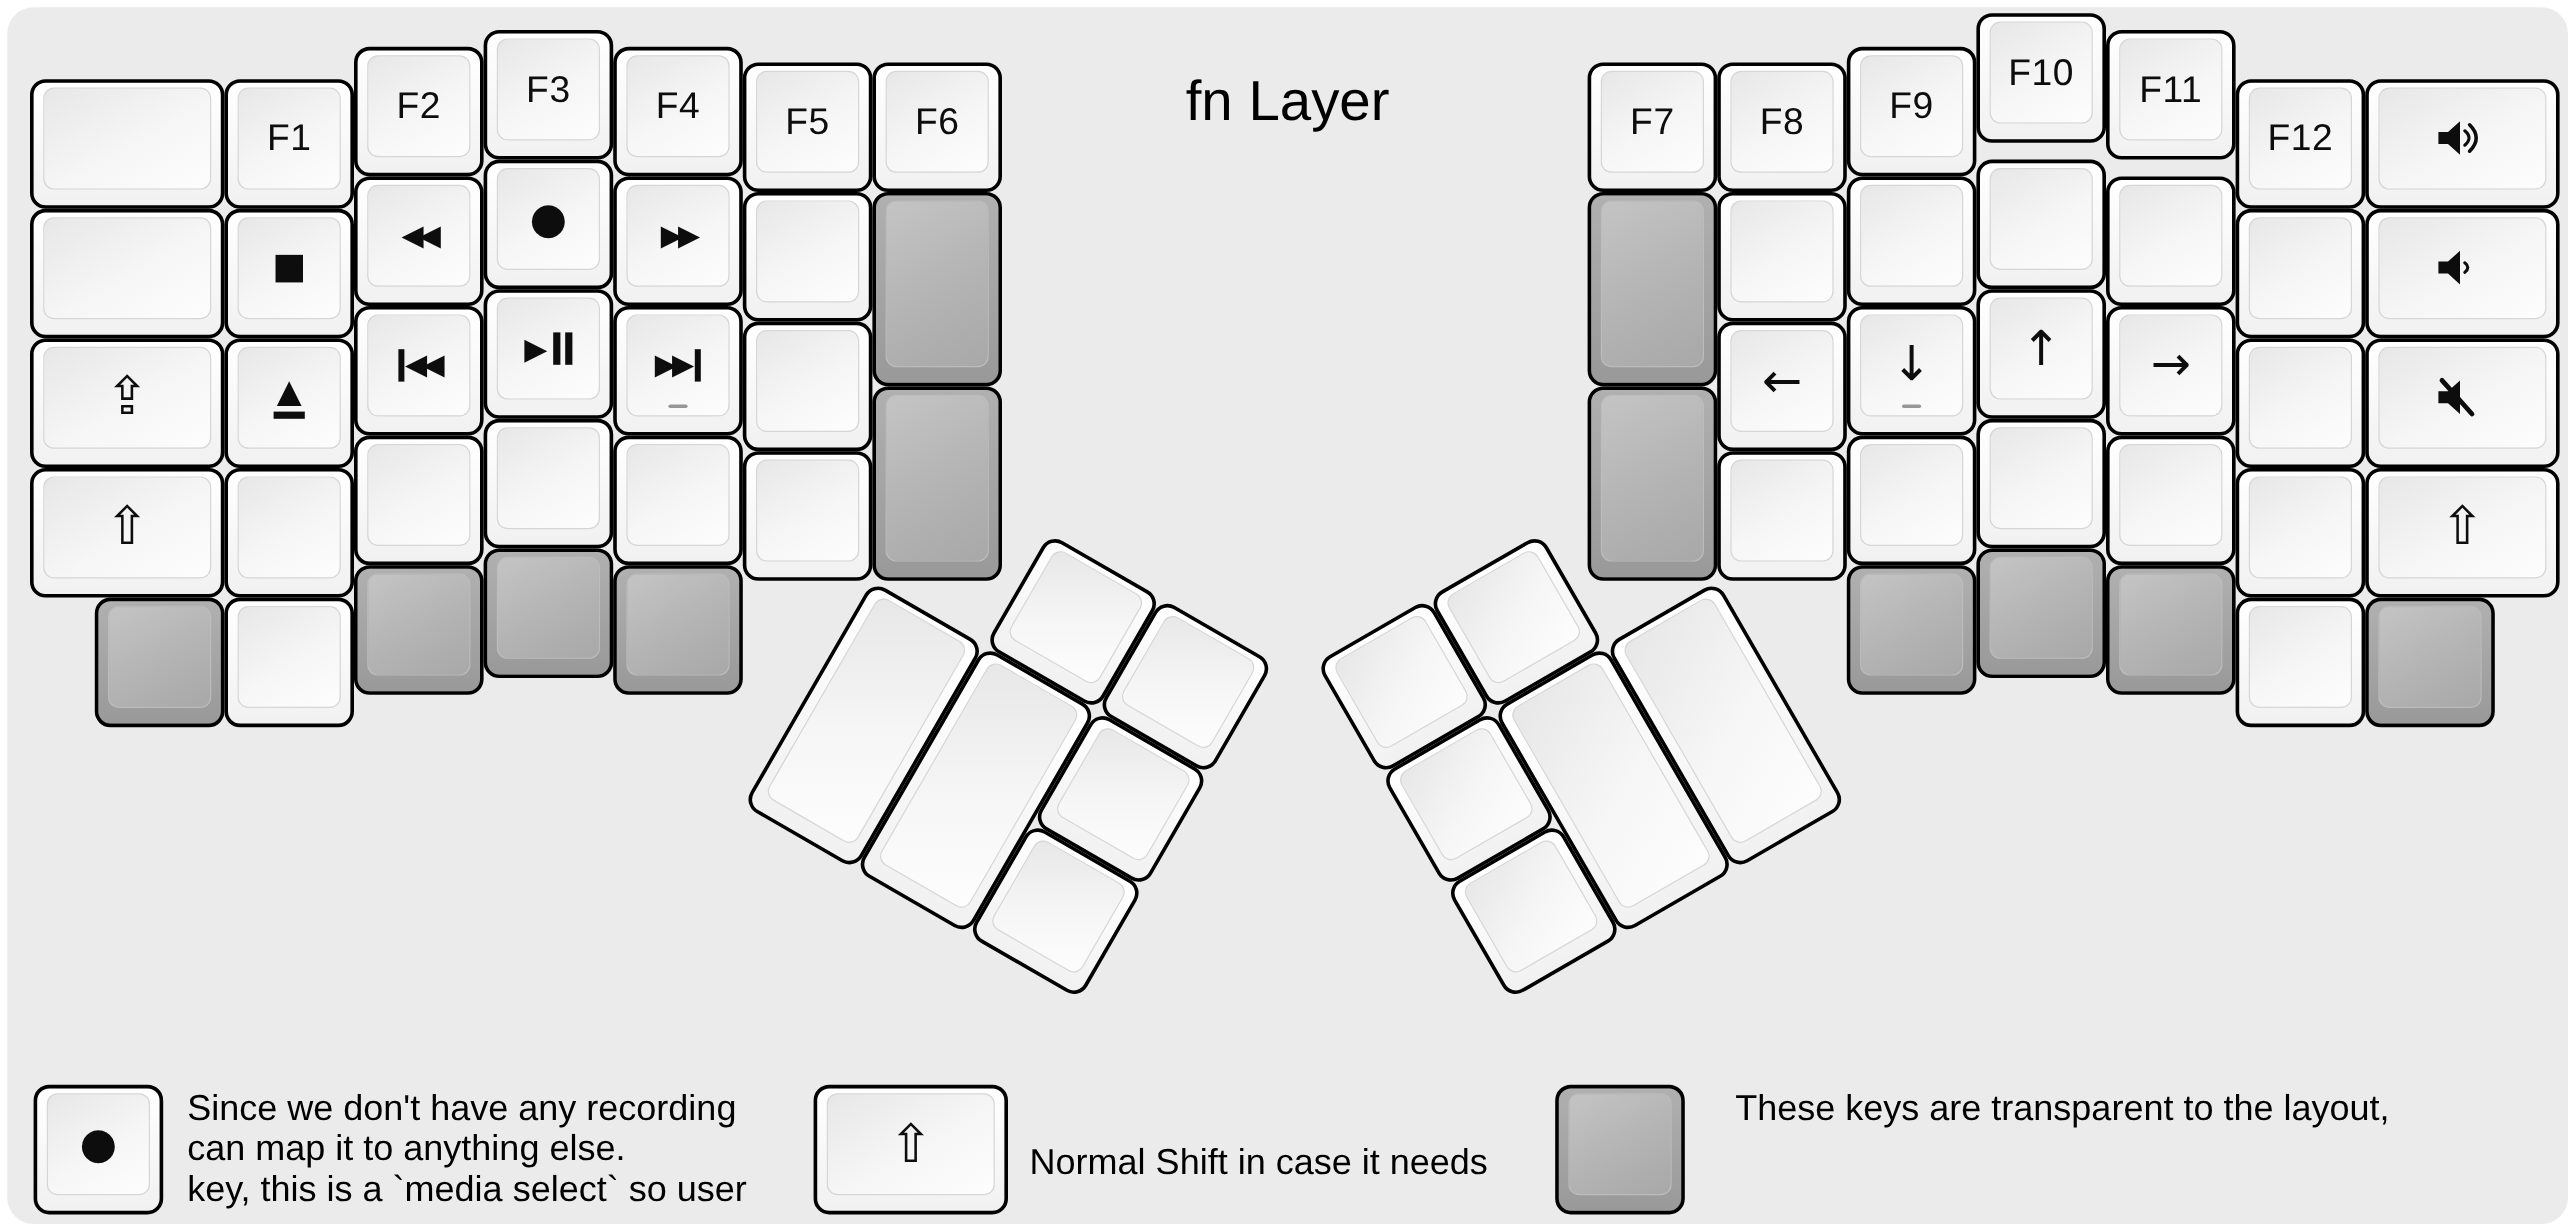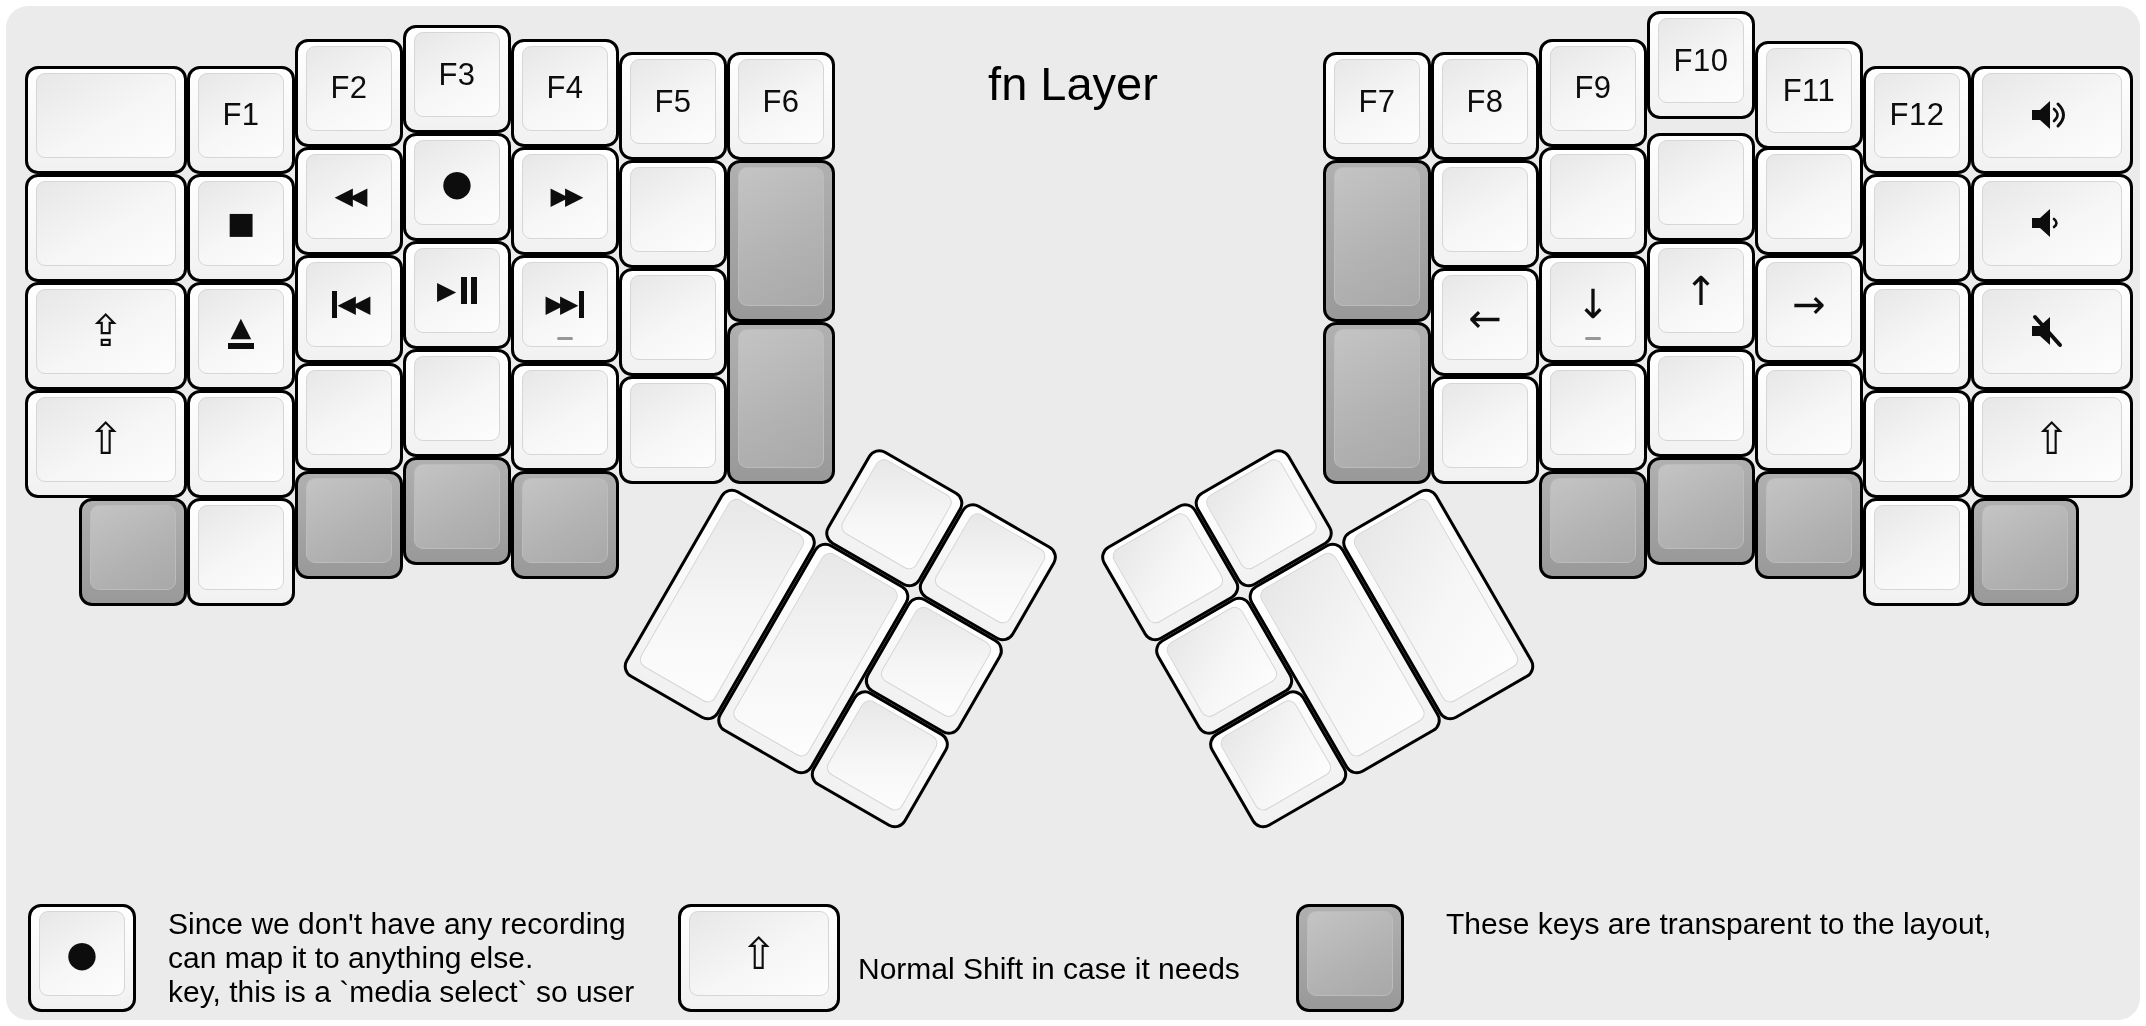--- a/index.html
+++ b/index.html
@@ -268,21 +268,21 @@
       <div class="key" style="left: 1641px; top: 235px; width: 108px; height: 108px;">
         <div class="cap">
           <div class="icon-row">
             <span class="sym" style="font-size: 40px;">↑</span>
           </div>
         </div>
       </div>
       <div class="key" style="left: 1641px; top: 343px; width: 108px; height: 108px;">
         <div class="cap"></div>
       </div>
-      <div class="key" style="left: 1749px; top: 35px; width: 108px; height: 108px;">
+      <div class="key" style="left: 1749px; top: 19px; width: 108px; height: 108px;">
         <div class="cap">
           <span class="klabel">F11</span>
         </div>
       </div>
       <div class="key" style="left: 1749px; top: 140.5px; width: 108px; height: 108px;">
         <div class="cap"></div>
       </div>
       <div class="key" style="left: 1749px; top: 248.5px; width: 108px; height: 108px;">
         <div class="cap">
           <div class="icon-row">
@@ -402,21 +402,21 @@
       </div>
     </div>
   <div id="legend">
       <div class="key" style="left: 22px; top: 898px; width: 108px; height: 108px;">
         <div class="cap">
           <div class="icon-row">
             <span class="sym" style="font-size: 36px;">●</span>
           </div>
         </div>
       </div>
-      <div class="legend-text" style="left: 162px; top: 901px;">
+      <div class="legend-text" style="left: 150px; top: 901px;">
         <div>Since we don't have any recording</div>
         <div>can map it to anything else.</div>
         <div>key, this is a `media select` so user</div>
       </div>
       <div class="key" style="left: 672px; top: 898px; width: 162px; height: 108px;">
         <div class="cap">
           <div class="icon-row">
             <span class="sym" style="font-size: 44px;">⇧</span>
           </div>
         </div>

